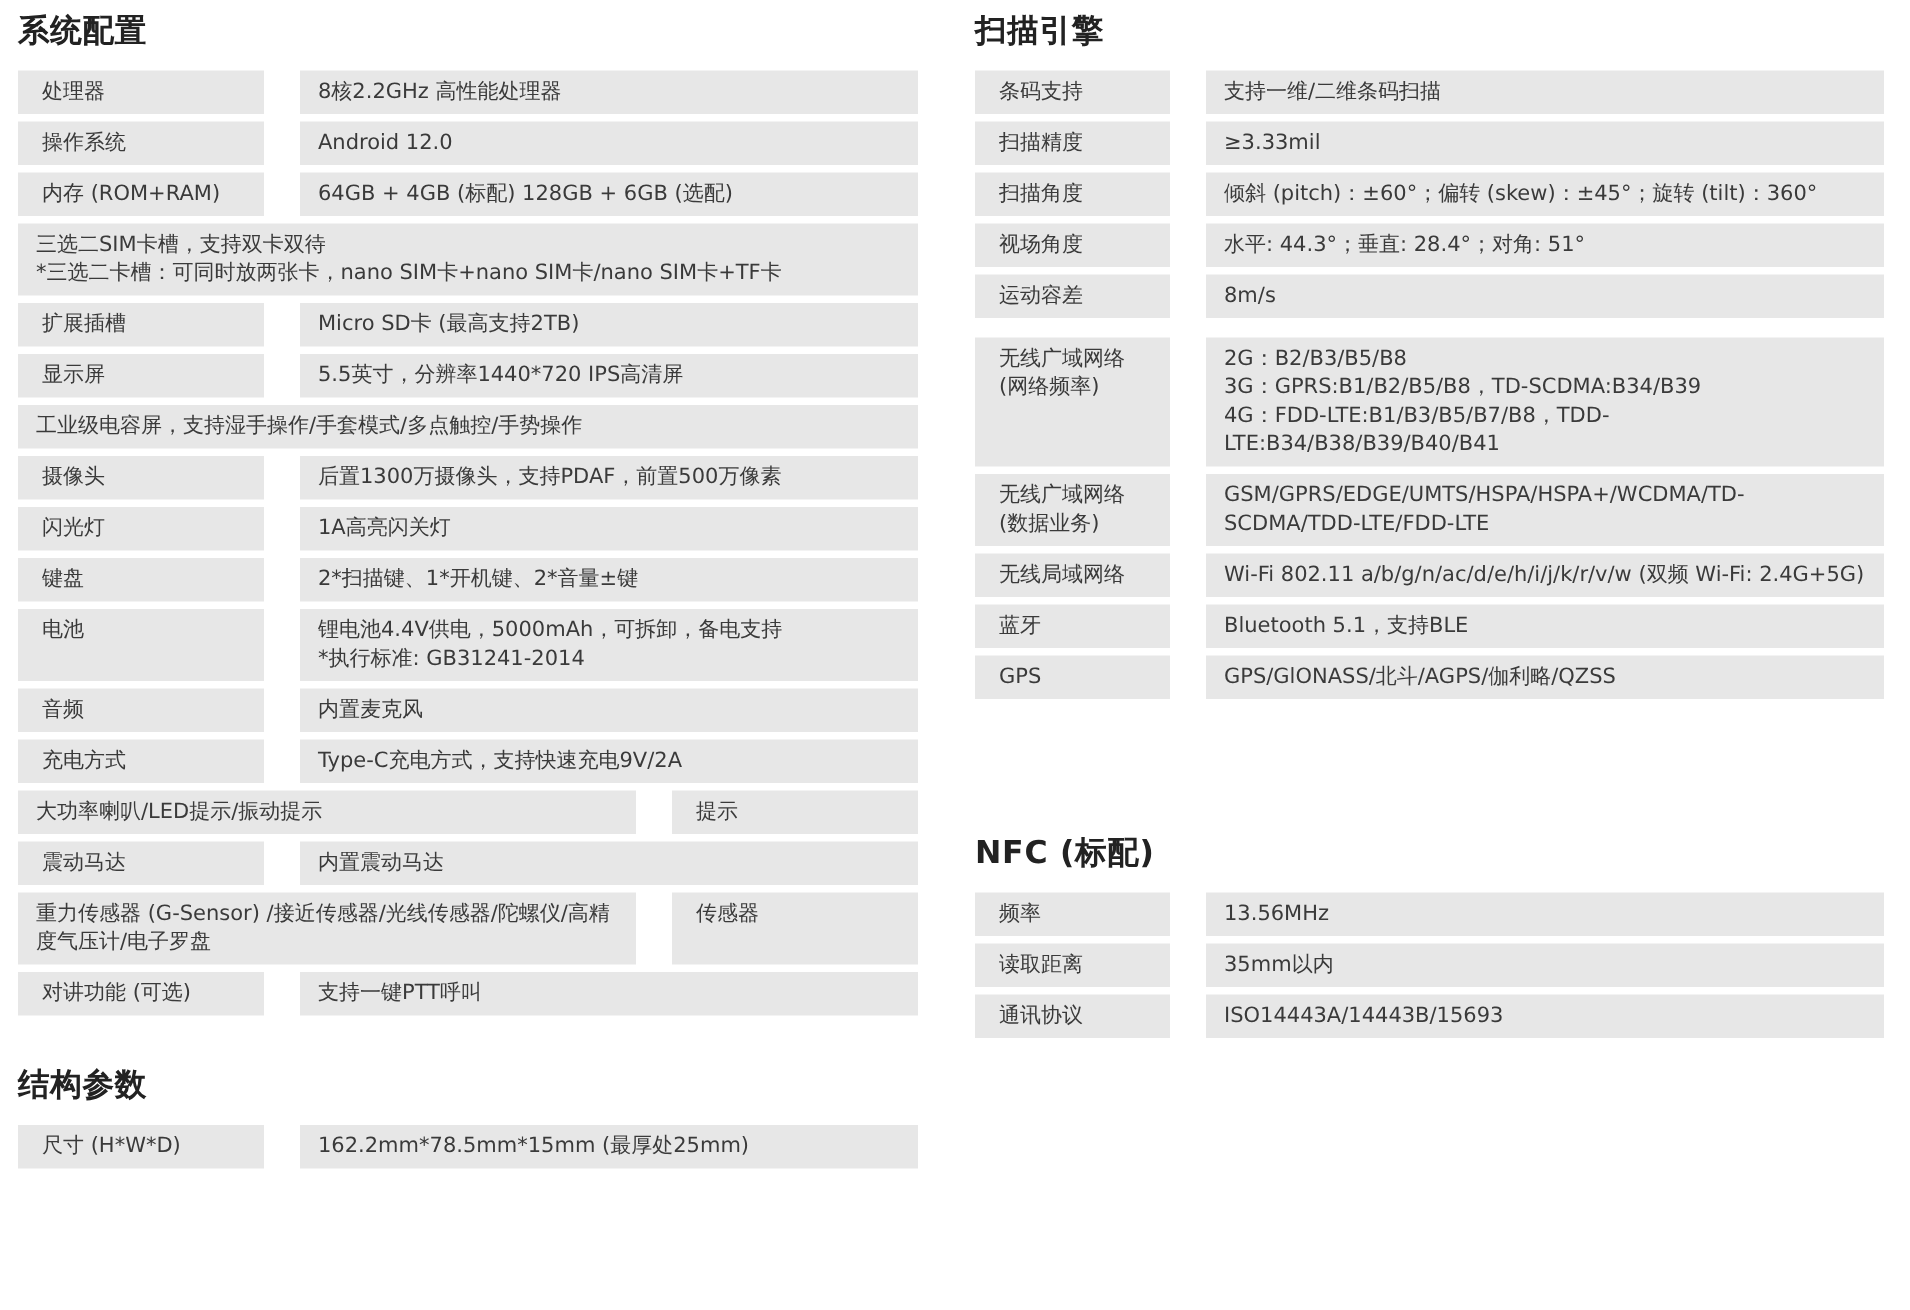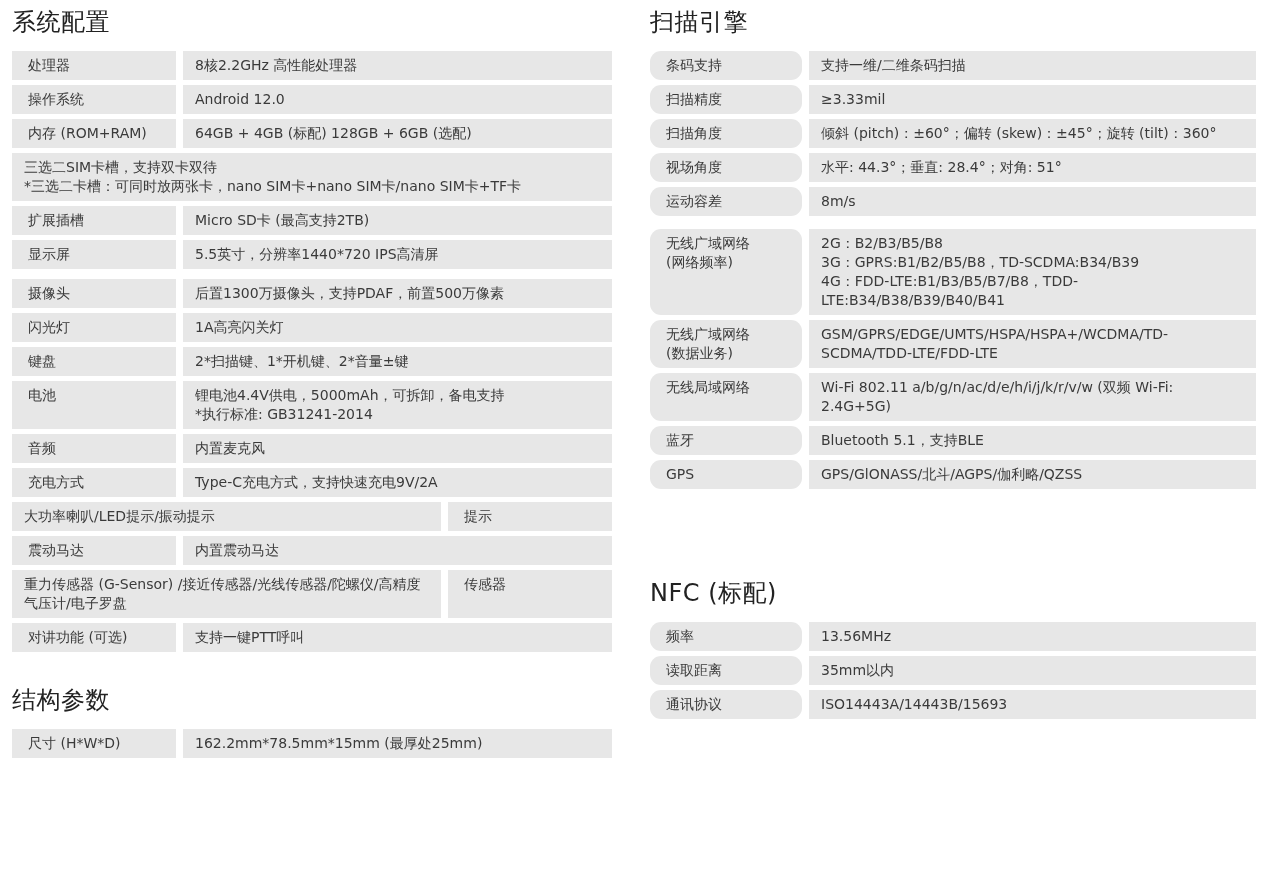--- a/index.html
+++ b/index.html
@@ -12,34 +12,34 @@
   html,body{background:var(--page-bg);}
   body{
     width:1273px;height:873px;position:relative;overflow:hidden;
     font-family:"DejaVu Sans","Liberation Sans",sans-serif;
     color:var(--text);
   }
   .col{position:absolute;top:6px;}
   .col-left{left:12px;width:600px;}
   .col-right{left:650px;width:606px;}
   .section-title{
-    font-size:24px;font-weight:normal;color:var(--title);
+    font-size:21px;font-weight:bold;color:var(--title);
     letter-spacing:.5px;
   }
   .spec-table{margin-top:13px;}
-  .spec-row{display:flex;gap:7px;margin-bottom:5px;}
+  .spec-row{display:flex;gap:24px;margin-bottom:5px;}
   .cell{
     background:var(--cell-bg);
     font-size:14px;line-height:19px;
     padding:5px 12px;
     white-space:pre-line;
   }
   .cell.label{flex:0 0 auto;padding-left:16px;}
   .col-left .cell.label{width:164px;}
-  .col-right .cell.label{width:152px;border-radius:11px;}
+  .col-right .cell.label{width:130px;}
   .cell.value{flex:1 1 auto;}
   
   #structure-title{margin-top:32px;}
   #comm-title{margin-top:72px;}
   #nfc-title{margin-top:88px;}
 </style>
 </head>
 <body>
 
 <div class="col col-left">
@@ -63,20 +63,21 @@
       </div>
       <div class="spec-row">
         <div class="cell label">扩展插槽</div>
         <div class="cell value">Micro SD卡 (最高支持2TB)</div>
       </div>
       <div class="spec-row">
         <div class="cell label">显示屏</div>
         <div class="cell value">5.5英寸，分辨率1440*720 IPS高清屏</div>
       </div>
       <div class="spec-row">
+        <div class="cell value">工业级电容屏，支持湿手操作/手套模式/多点触控/手势操作</div>
       </div>
       <div class="spec-row">
         <div class="cell label">摄像头</div>
         <div class="cell value">后置1300万摄像头，支持PDAF，前置500万像素</div>
       </div>
       <div class="spec-row">
         <div class="cell label">闪光灯</div>
         <div class="cell value">1A高亮闪关灯</div>
       </div>
       <div class="spec-row">

